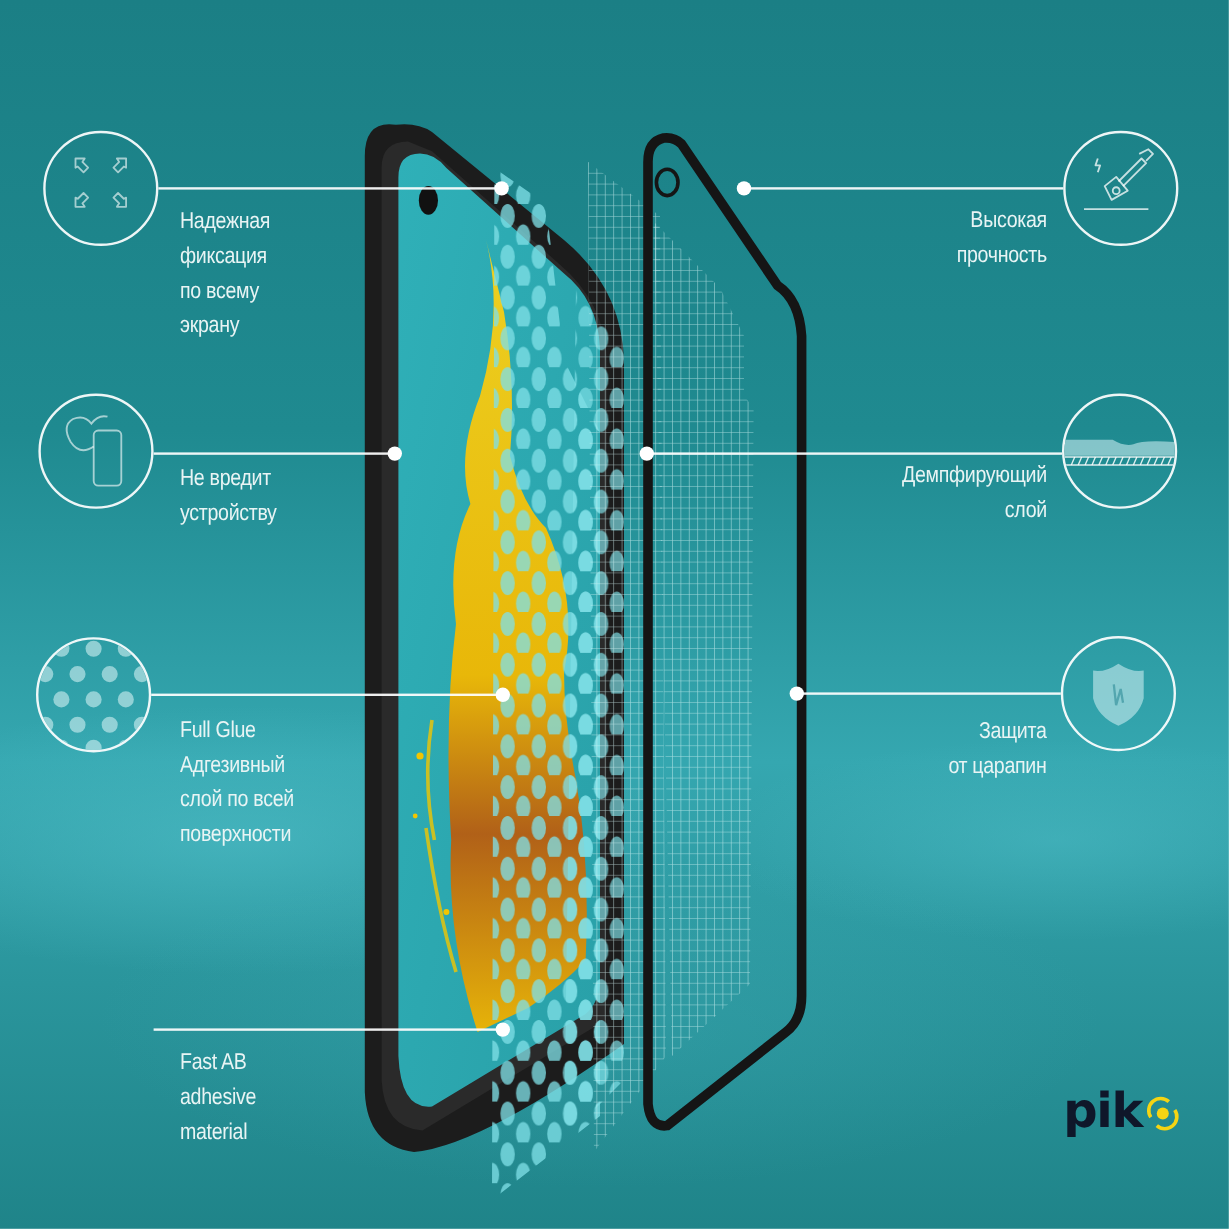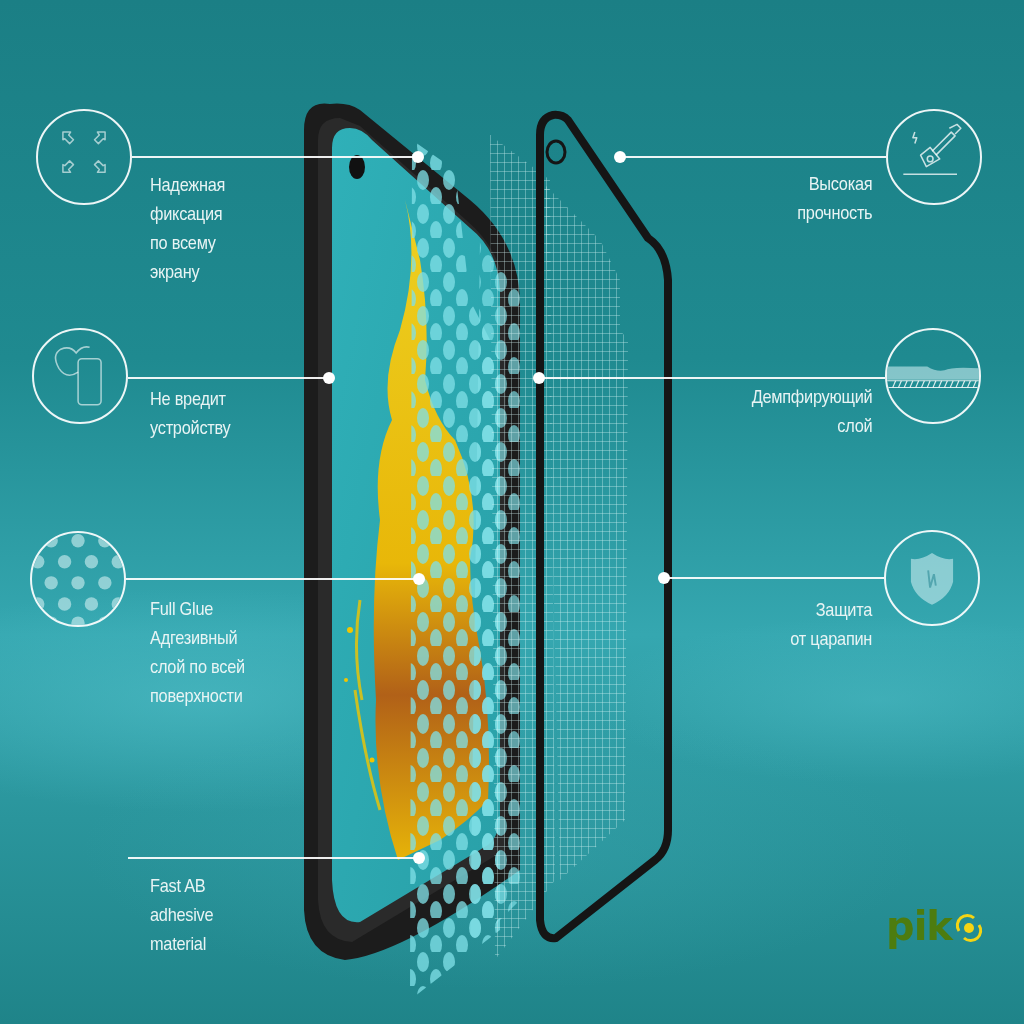--- a/index.html
+++ b/index.html
@@ -13,21 +13,21 @@
   }
   .scene{position:absolute;left:0;top:0;width:1024px;height:776px;}
   .feature-icon{position:absolute;width:96px;height:96px;border:2px solid rgba(255,255,255,0.92);border-radius:50%;box-sizing:border-box;overflow:hidden;}
   .feature-icon svg{position:absolute;left:0;top:0;width:100%;height:100%;}
   .connector{position:absolute;height:2px;background:rgba(255,255,255,0.92);}
   .dot{position:absolute;width:12px;height:12px;border-radius:50%;background:#fff;margin-left:-6px;margin-top:-6px;}
   .feature-text{position:absolute;color:#e8f4f4;font-family:"Liberation Sans", sans-serif;font-size:19px;line-height:29px;letter-spacing:-0.3px;white-space:pre-line;transform:scaleX(0.86);}
   .feature-text.left{transform-origin:left top;}
   .feature-text.right{transform-origin:right top;text-align:right;}
   .logo{position:absolute;left:886px;top:906px;display:flex;align-items:center;}
-  .logo-text{font-family:"DejaVu Sans", sans-serif;font-weight:bold;font-size:40px;color:#4d7c0f;letter-spacing:-1px;line-height:1;}
+  .logo-text{font-family:"DejaVu Sans", sans-serif;font-weight:bold;font-size:40px;color:#0f172a;letter-spacing:-1px;line-height:1;}
   .logo-mark{width:30px;height:30px;margin-left:2px;margin-top:4px;}
 </style>
 </head>
 <body>
 
 <div class="scene">
 
   <svg width="1024" height="1024" viewBox="0 0 1024 1024" style="position:absolute;left:0;top:0;">
     <defs>
       <pattern id="dots" x="0" y="0" width="26" height="34" patternUnits="userSpaceOnUse">

